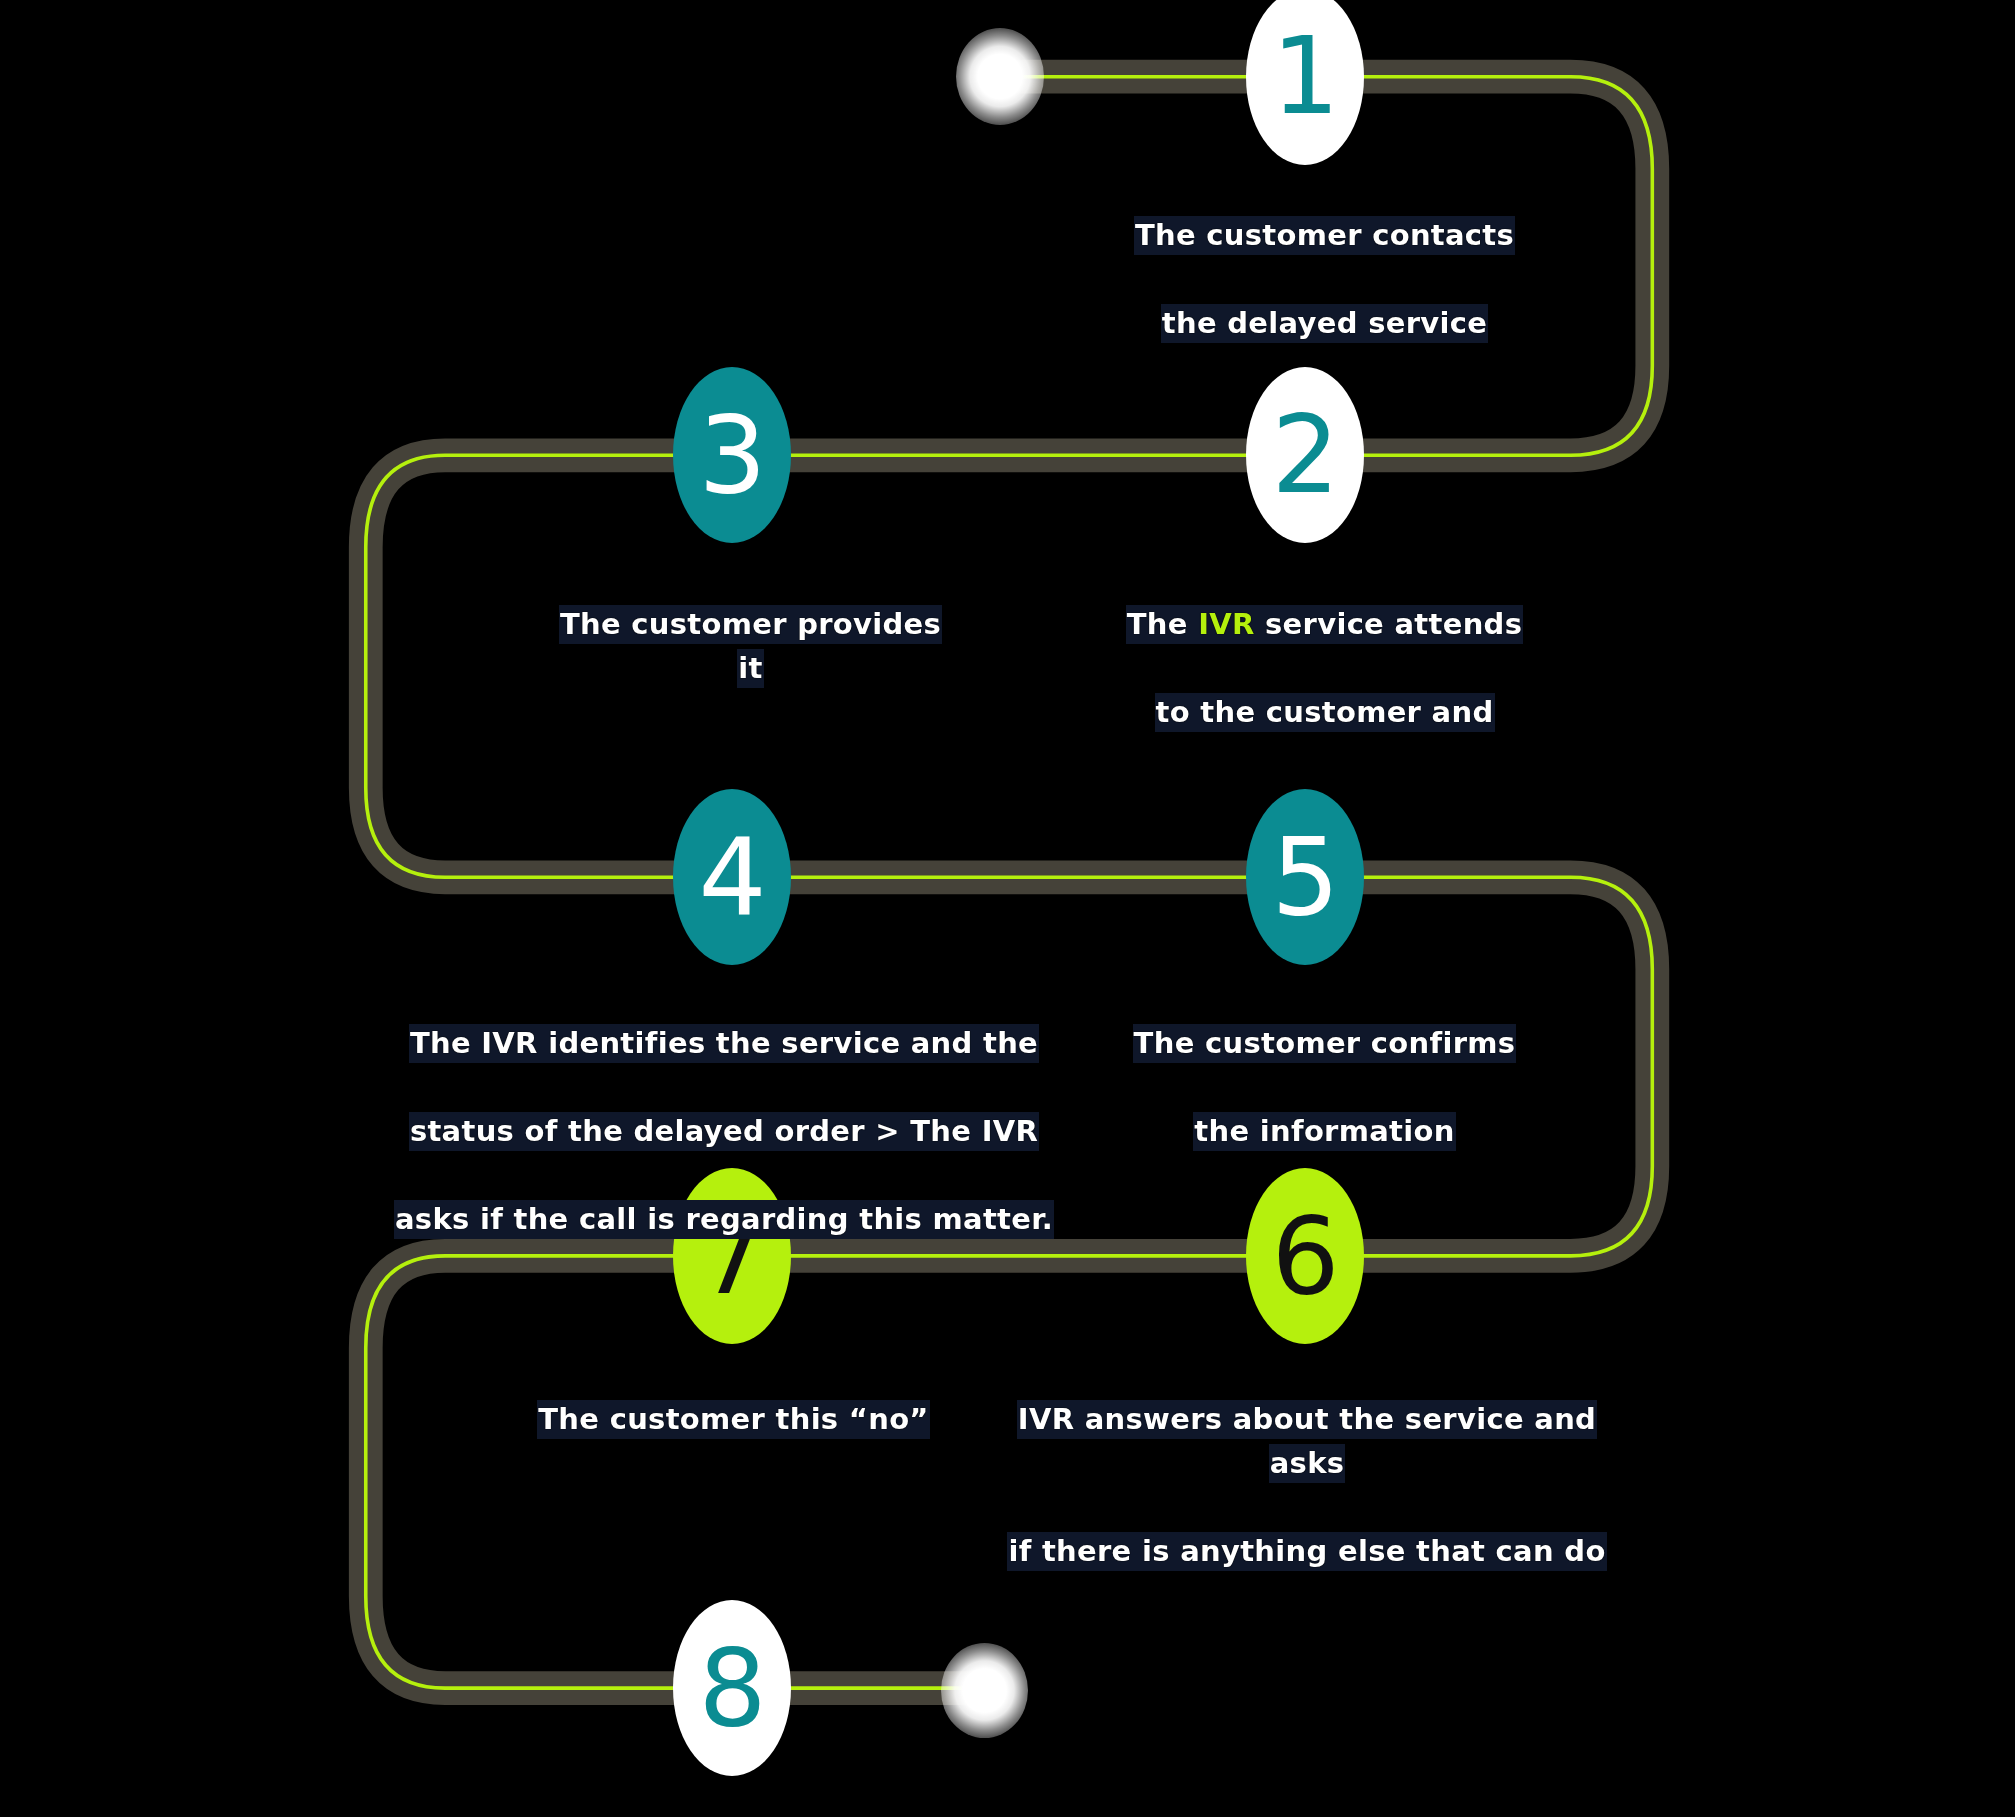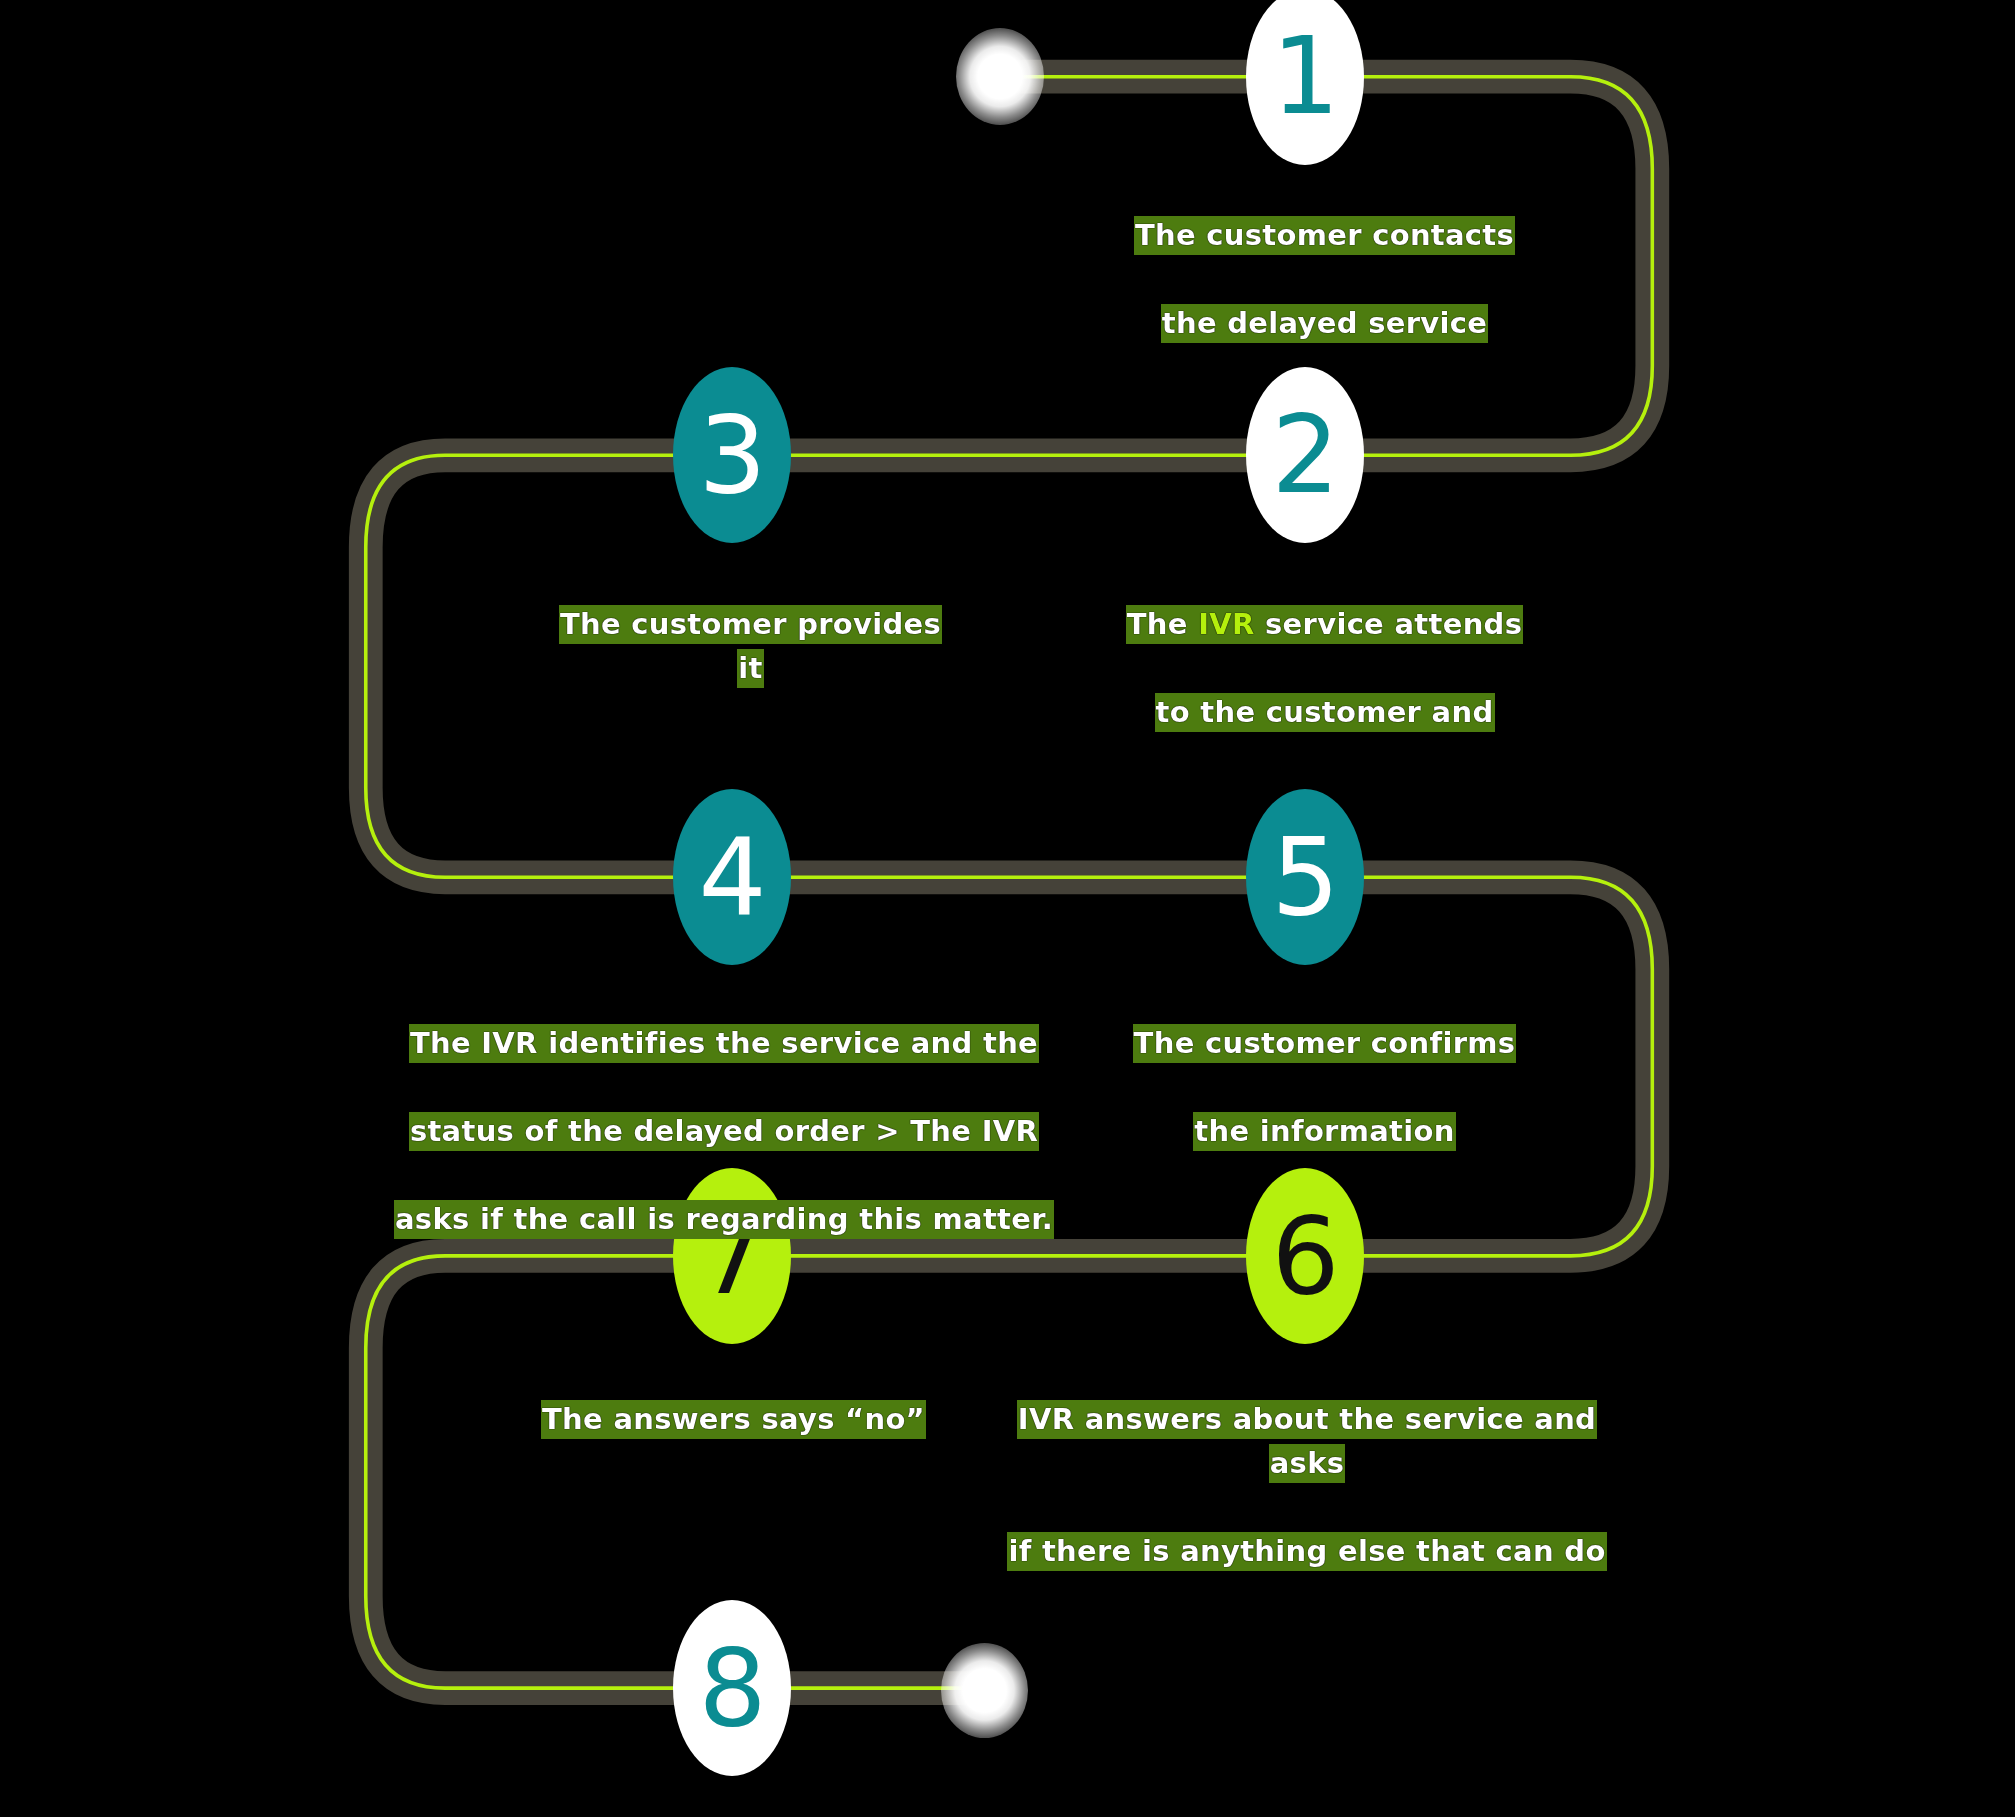--- a/index.html
+++ b/index.html
@@ -43,21 +43,21 @@
     font-family:"DejaVu Sans", sans-serif;
     font-weight:700;
     font-size:29px;
     line-height:1.52;
     letter-spacing:0.3px;
     white-space:pre-line;
     text-shadow:
       0 0 1px #000, 0 0 1px #000;
   }
   .caption .hl{
-    background:#4d7c0f;
+    background:#0f172a;
     box-decoration-break:clone;
     -webkit-box-decoration-break:clone;
     padding:2px 1px 3.1px 1px;
   }
   .caption .ivr{color:#b5f00d;}
 
   
   .glow{
     position:absolute;z-index:25;border-radius:50%;
     background:radial-gradient(circle at 50% 50%,
@@ -148,21 +148,21 @@
   </div>
   <div class="caption" style="left:982px;top:1353px;width:650px;">
     <span class="hl">IVR answers about the service and asks</span><br>
     <span class="hl">if there is anything else that can do</span>
   </div>
 
   <div class="node lime" style="left:673px;top:1168px;width:118px;height:176px;">
     <span class="num">7</span>
   </div>
   <div class="caption" style="left:529px;top:1353px;width:409px;">
-    <span class="hl">The answers says “no”</span>
+    <span class="hl">The customer this “no”</span>
   </div>
 
   <div class="node white" style="left:673px;top:1600px;width:118px;height:176px;">
     <span class="num">8</span>
   </div>
   <div class="caption" style="left:527px;top:1775px;width:409px;">
     
   </div>
 
 </div>

